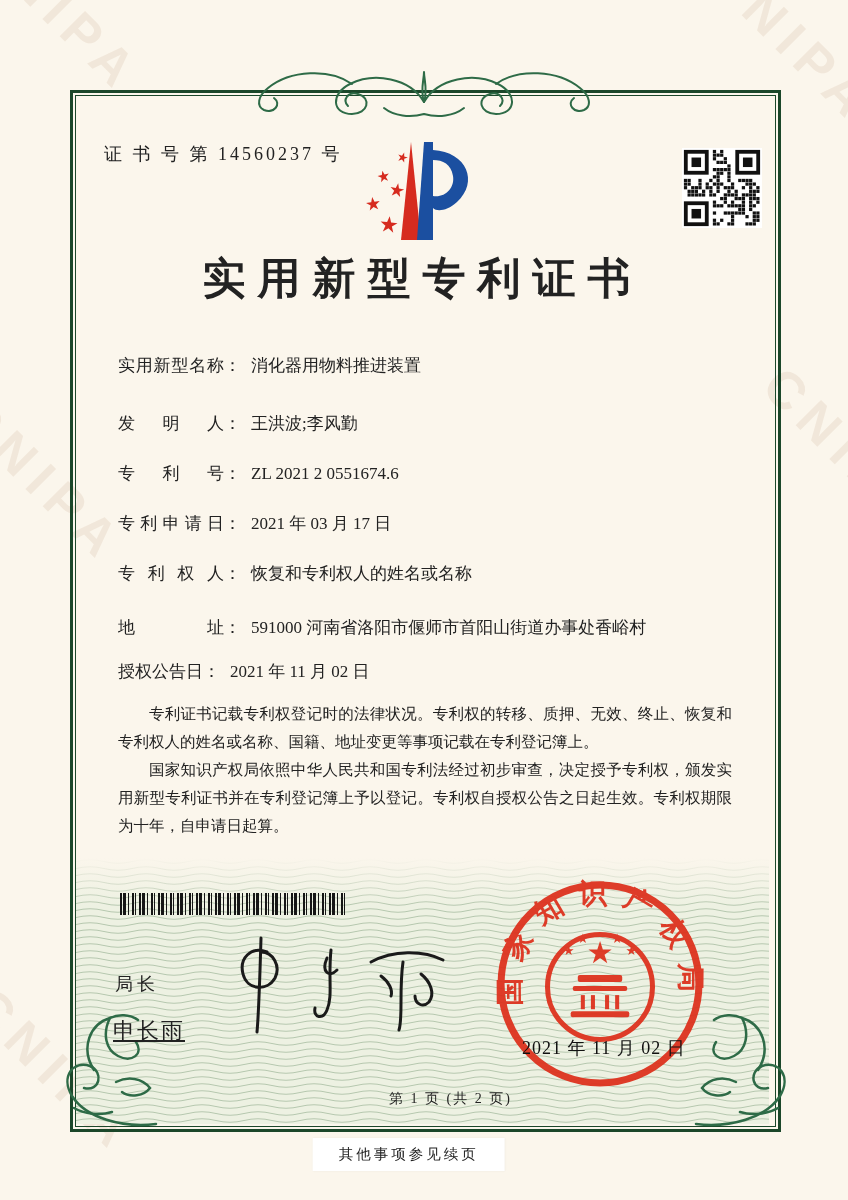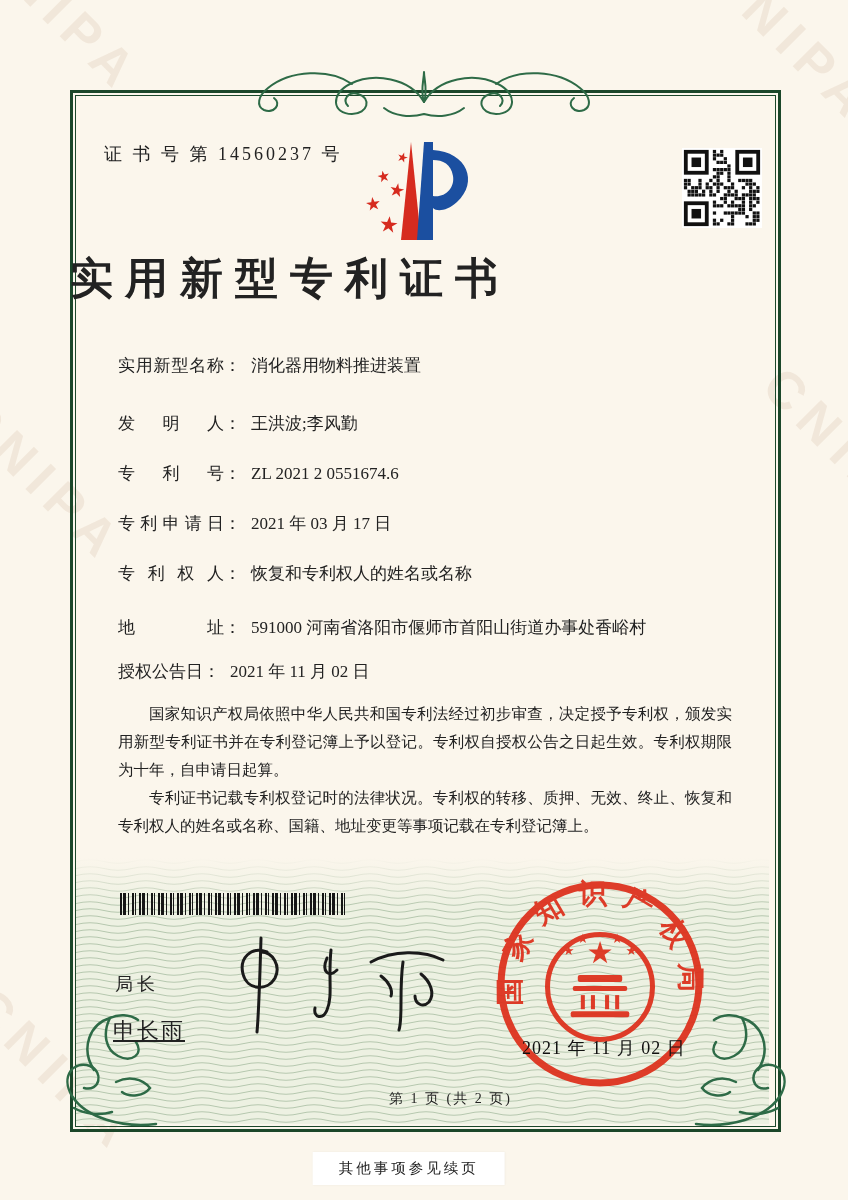--- a/index.html
+++ b/index.html
@@ -19,21 +19,21 @@
         background:linear-gradient(#fbf6ec,rgba(251,246,236,0));}
   
   .flourish{position:absolute;left:234px;top:64px;z-index:4;}
   .corner-orn{position:absolute;z-index:4;}
   .corner-orn.bl{left:56px;top:1012px;}
   .corner-orn.br{left:692px;top:1012px;transform:scaleX(-1);}
   
   .cert-no{position:absolute;left:104px;top:142px;font-size:18px;letter-spacing:3px;z-index:5;}
   .logo{position:absolute;left:345px;top:134px;z-index:5;}
   .qr{position:absolute;left:682px;top:148px;width:80px;height:80px;background:#fff;z-index:5;}
-  .title{position:absolute;left:70px;width:705px;top:250px;
+  .title{position:absolute;left:70px;width:705px;top:250px;text-align:center;
         font-size:43px;font-weight:bold;letter-spacing:12px;z-index:5;}
   
   .frow{position:absolute;left:118px;right:80px;font-size:17px;z-index:5;white-space:nowrap;}
   .flabel{display:inline-block;width:106px;text-align:justify;text-align-last:justify;}
   .fvalue{margin-left:10px;}
   .grant-second{position:absolute;left:338px;top:0;}
   
   .paras{position:absolute;left:118px;width:614px;top:700px;font-size:15.5px;line-height:28px;
         text-align:justify;z-index:5;}
   .paras p{margin:0;text-indent:2em;}
@@ -45,21 +45,21 @@
           #161616 15px 16px,transparent 16px 19px);}
   .director-title{position:absolute;left:115px;top:972px;font-size:18px;letter-spacing:4px;z-index:5;}
   .director-name{position:absolute;left:113px;top:1016px;font-size:22px;letter-spacing:2px;z-index:5;text-decoration:underline;}
   .signature{position:absolute;left:215px;top:932px;z-index:5;}
   .seal{position:absolute;left:494px;top:878px;width:212px;height:212px;z-index:6;opacity:0.93;}
   .seal-date{position:absolute;left:522px;top:1036px;font-size:18px;letter-spacing:1px;
         color:#111;z-index:7;white-space:nowrap;}
   .page-footer{position:absolute;left:70px;width:705px;top:1090px;text-align:center;
         font-size:14px;letter-spacing:2px;z-index:5;margin-left:28px;}
   .note-box{position:absolute;left:50%;transform:translateX(-58%);top:1138px;background:#fff;
-        padding:7px 26px;font-size:14.5px;letter-spacing:3px;z-index:5;box-shadow:0 0 2px rgba(0,0,0,0.06);margin-top:14px;}
+        padding:7px 26px;font-size:14.5px;letter-spacing:3px;z-index:5;box-shadow:0 0 2px rgba(0,0,0,0.06);}
 </style>
 </head>
 <body>
 
 <div class="page">
 
   <div class="watermark" style="left:-45px;top:-20px;">CNIPA</div>
   <div class="watermark" style="left:688px;top:10px;">CNIPA</div>
   <div class="watermark" style="left:-62px;top:450px;">CNIPA</div>
   <div class="watermark" style="left:742px;top:420px;">CNIPA</div>
@@ -297,22 +297,22 @@
   </div>
   <div class="frow" style="top:616px;">
     <span class="flabel">地址</span><span>：</span><span class="fvalue">591000 河南省洛阳市偃师市首阳山街道办事处香峪村</span>
   </div>
 
   <div class="frow" style="top:660px;">
     <span>授权公告日</span><span>：</span><span class="fvalue">2021 年 11 月 02 日</span>
   </div>
 
   <div class="paras">
+    <p>专利证书记载专利权登记时的法律状况。专利权的转移、质押、无效、终止、恢复和专利权人的姓名或名称、国籍、地址变更等事项记载在专利登记簿上。</p>
     <p>国家知识产权局依照中华人民共和国专利法经过初步审查，决定授予专利权，颁发实用新型专利证书并在专利登记簿上予以登记。专利权自授权公告之日起生效。专利权期限为十年，自申请日起算。</p>
-    <p>专利证书记载专利权登记时的法律状况。专利权的转移、质押、无效、终止、恢复和专利权人的姓名或名称、国籍、地址变更等事项记载在专利登记簿上。</p>
   </div>
 
   <div class="barcode"></div>
 
   <div class="director-title">局长</div>
   <div class="director-name">申长雨</div>
 
   <svg class="signature" width="240" height="105" viewBox="0 0 240 105">
     <g fill="none" stroke="#1a1a1a" stroke-width="3" stroke-linecap="round" stroke-linejoin="round">
       <path d="M52,20 C36,14 24,26 28,42 C32,58 52,60 60,46 C66,34 58,20 46,20"></path>

